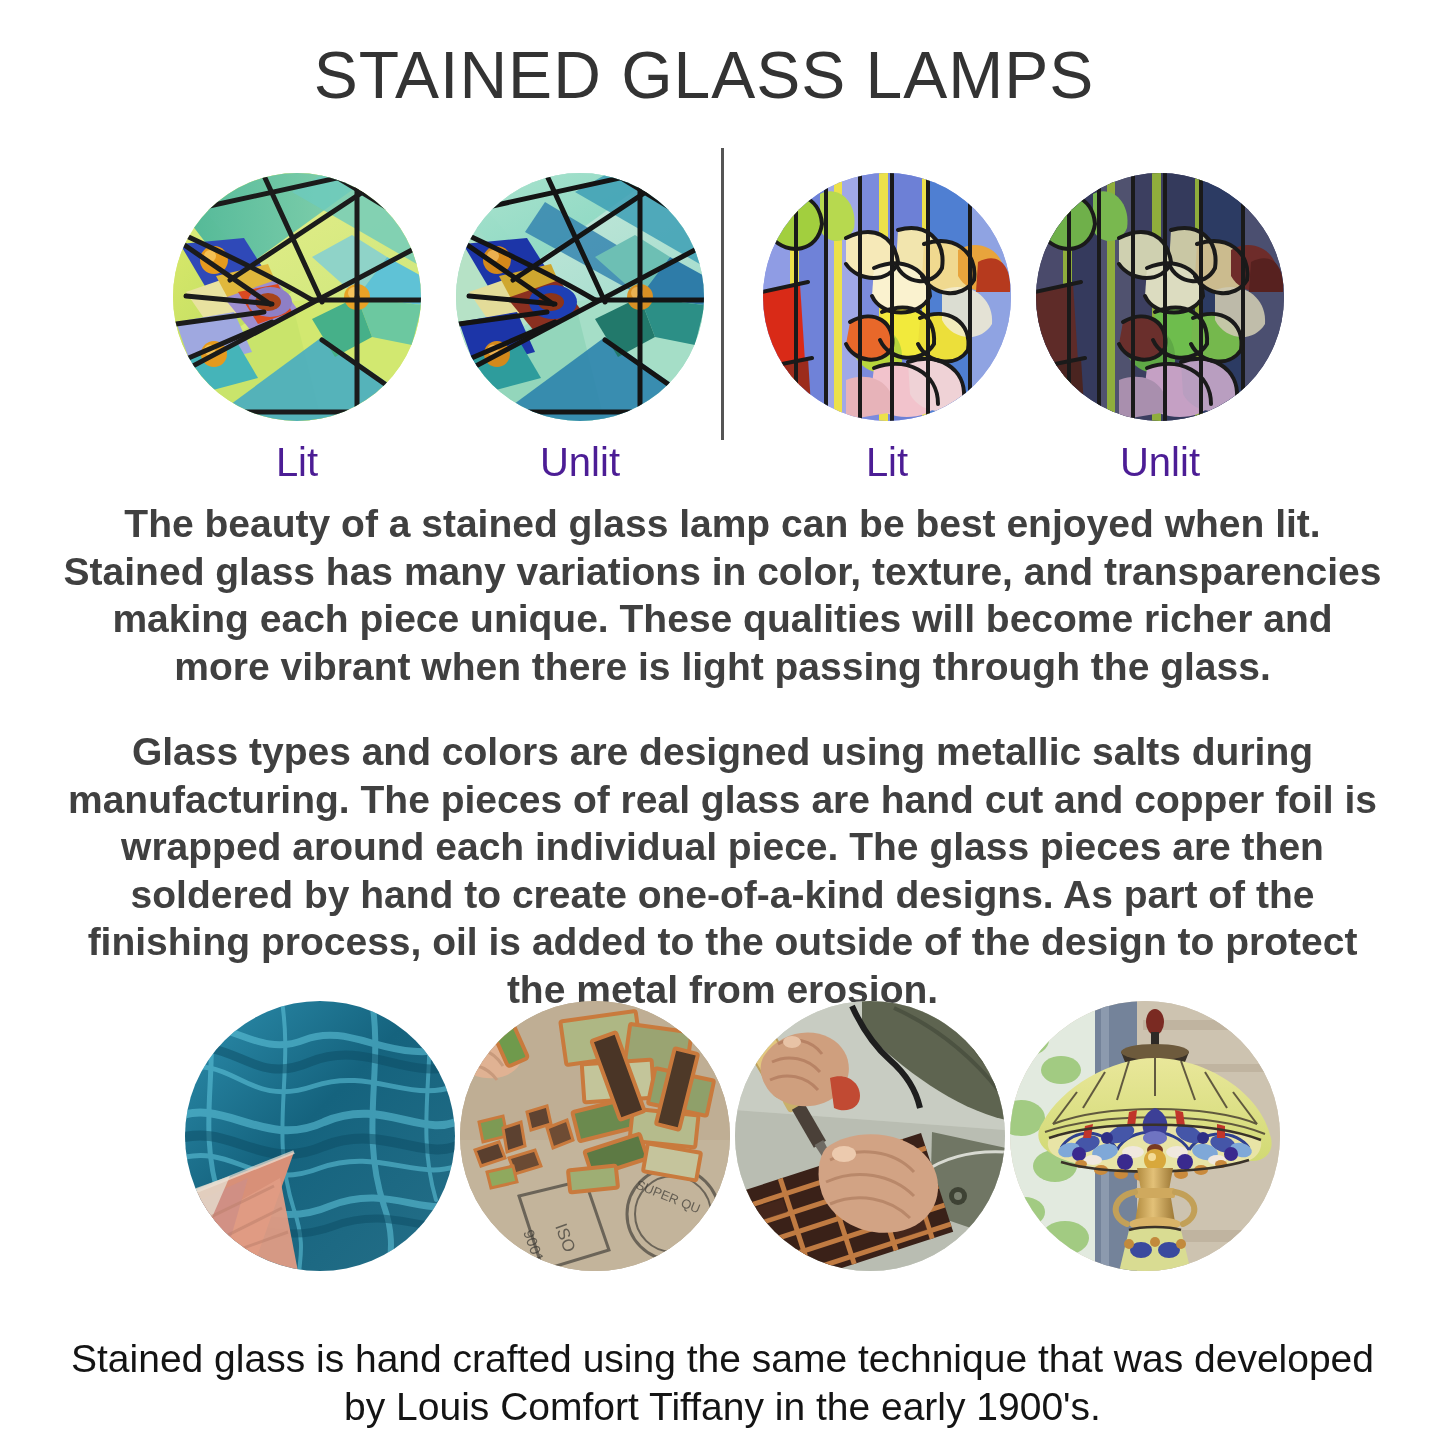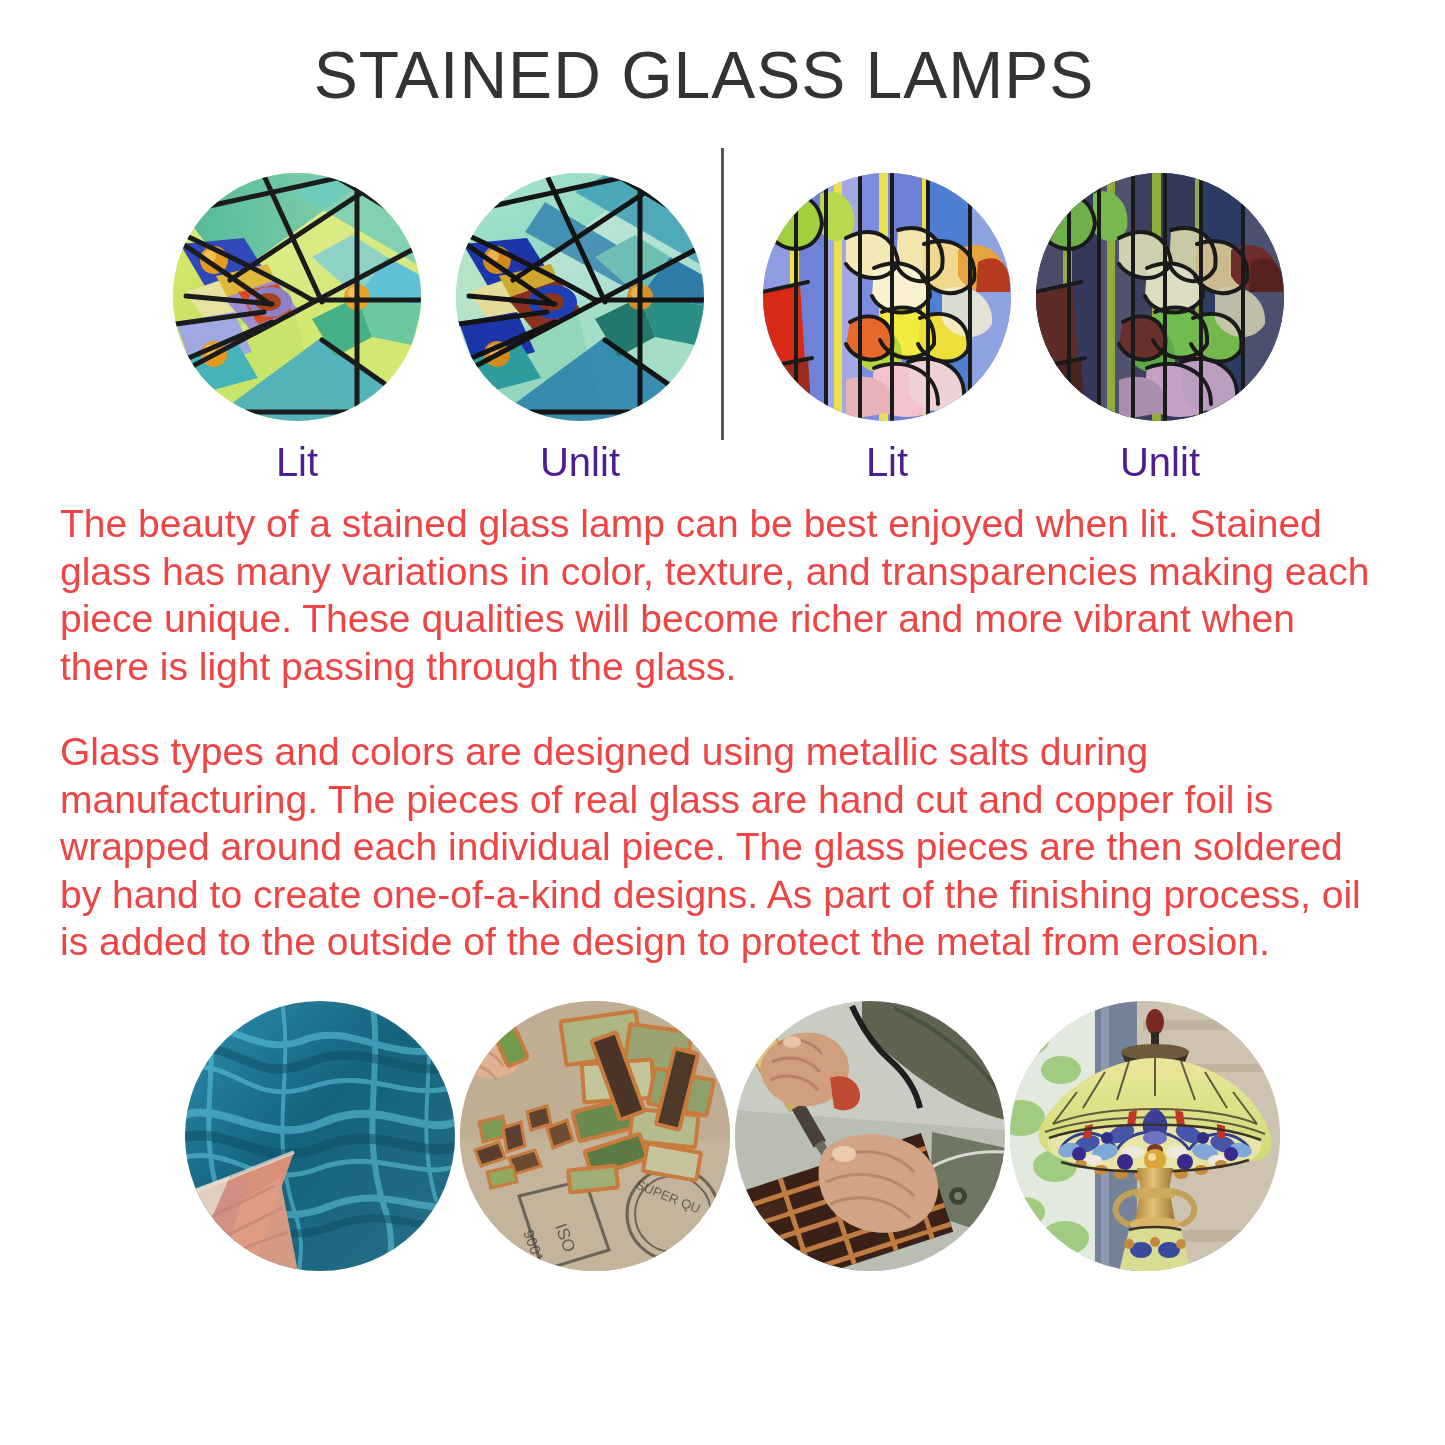--- a/index.html
+++ b/index.html
@@ -44,25 +44,25 @@
     font-size:40px;font-weight:300;color:#4c1d95;line-height:1.1;
   }
   .cap1{left:172px;}
   .cap2{left:455px;}
   .cap3{left:762px;}
   .cap4{left:1035px;}
 
   
   .para{
     position:absolute;left:60px;width:1325px;
-    text-align:left;
+    text-align:center;
     font-size:39px;
-    font-weight:400;
+    font-weight:700;
     line-height:1.22;
-    color:#ef4444;
+    color:#404040;
   }
   .para1{top:500px;}
   .para2{top:728px;}
 
   
   .process-row{position:absolute;left:0;top:1000px;width:1445px;height:280px;}
   .pcircle{position:absolute;width:272px;height:272px;border-radius:50%;overflow:hidden;top:0;}
   .pcircle svg{display:block;width:272px;height:272px;}
   .p1{left:184px;}
   .p2{left:459px;}
@@ -703,14 +703,15 @@
             <circle cx="120" cy="244" r="5"></circle>
               <circle cx="146" cy="242" r="5"></circle>
             <circle cx="172" cy="244" r="5"></circle>
           </g>
           <path d="M120,230 C132,226 160,226 172,230" stroke="#3a3228" stroke-width="2.5" fill="none"></path>
         </g>
       </svg>
     </div>
   </div>
 
+  <div class="footer">Stained glass is hand crafted using the same technique that was developed by Louis Comfort Tiffany in the early 1900's.</div>
 
 </div>
 
 </body></html>

